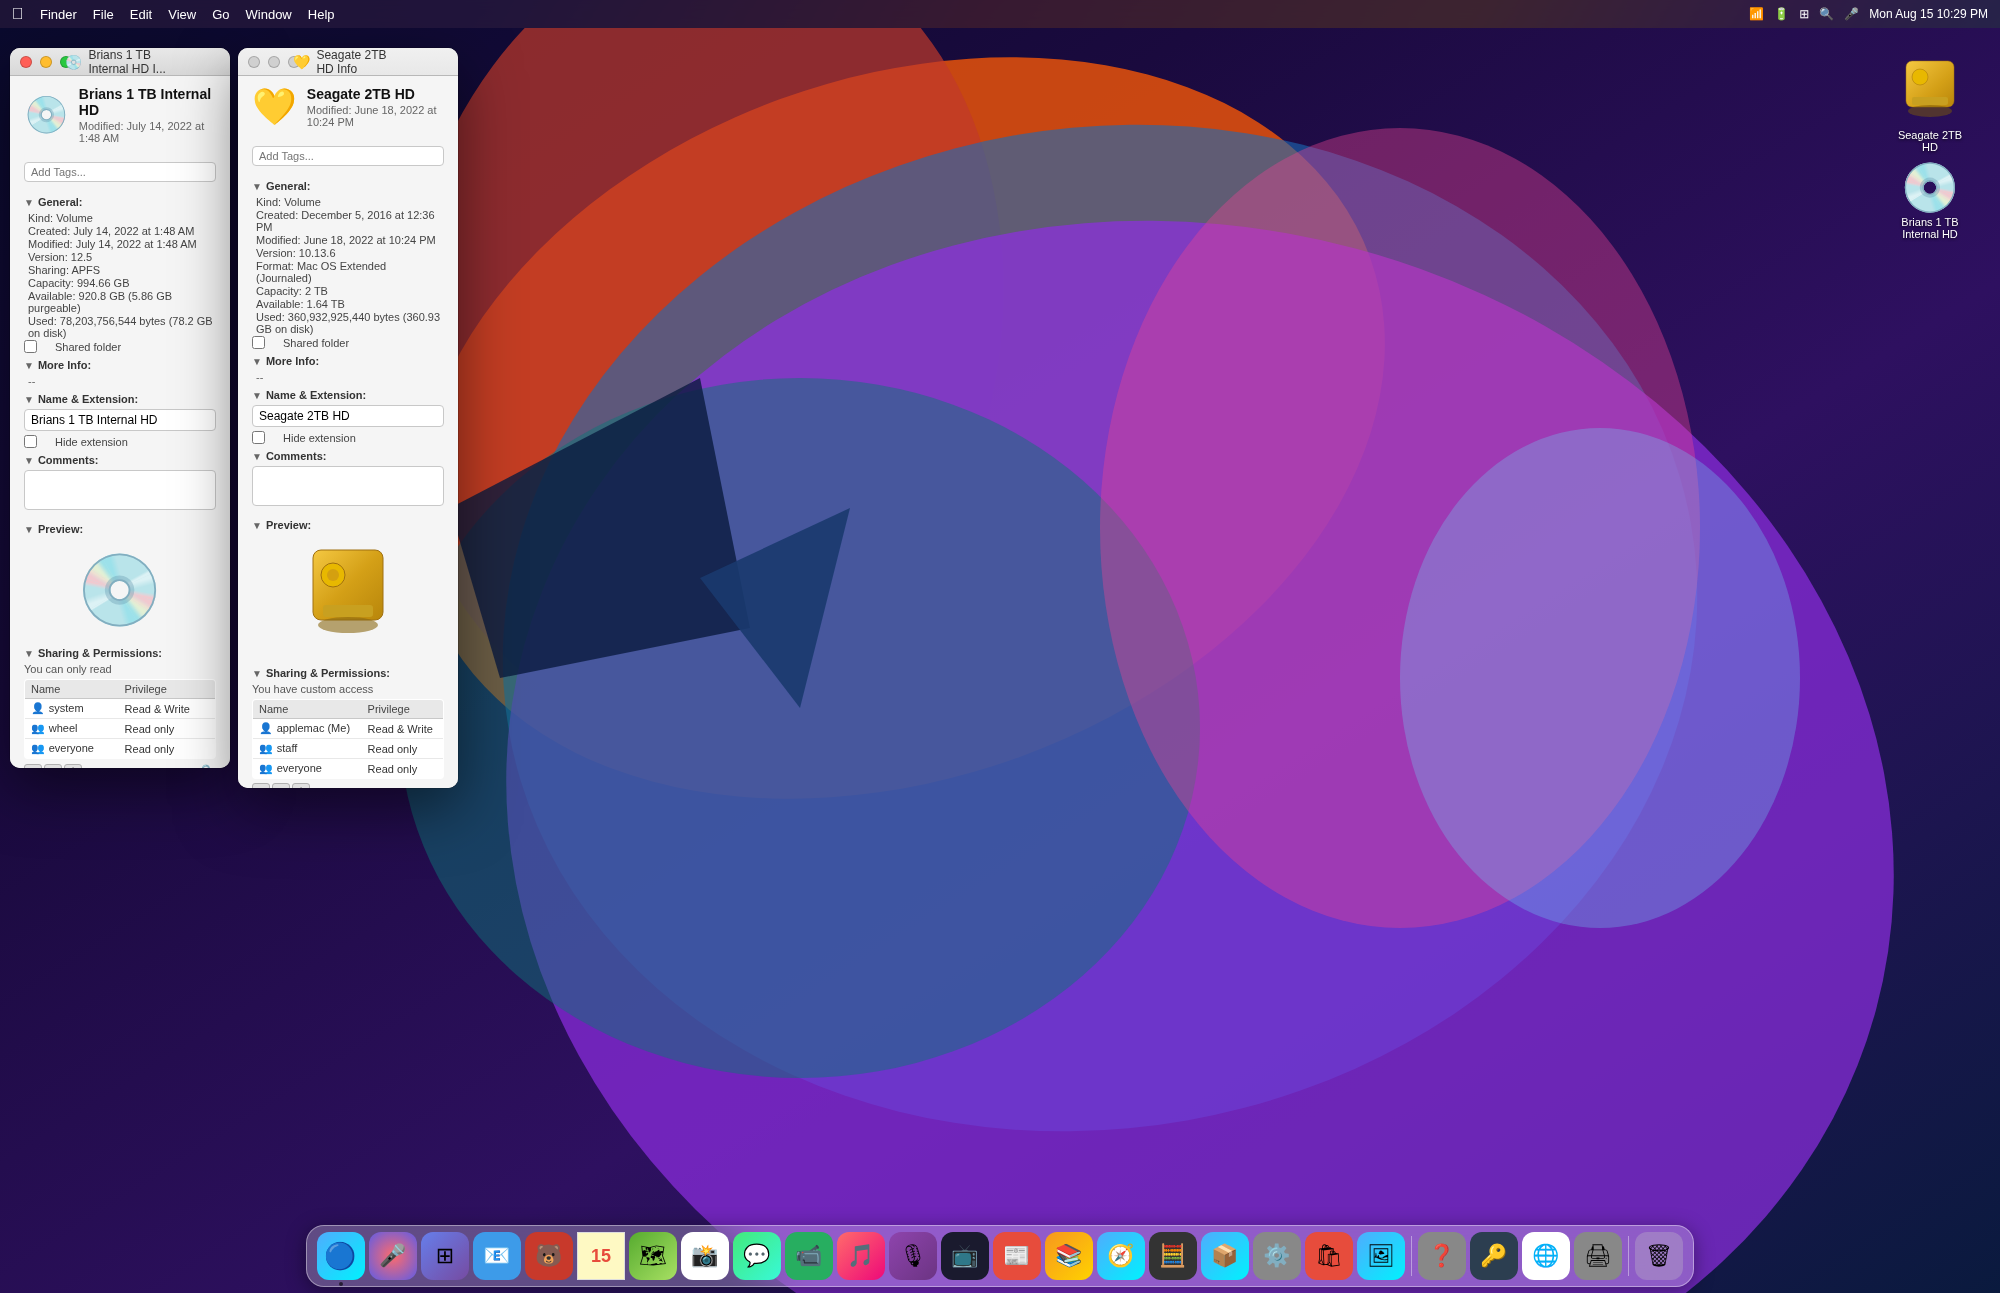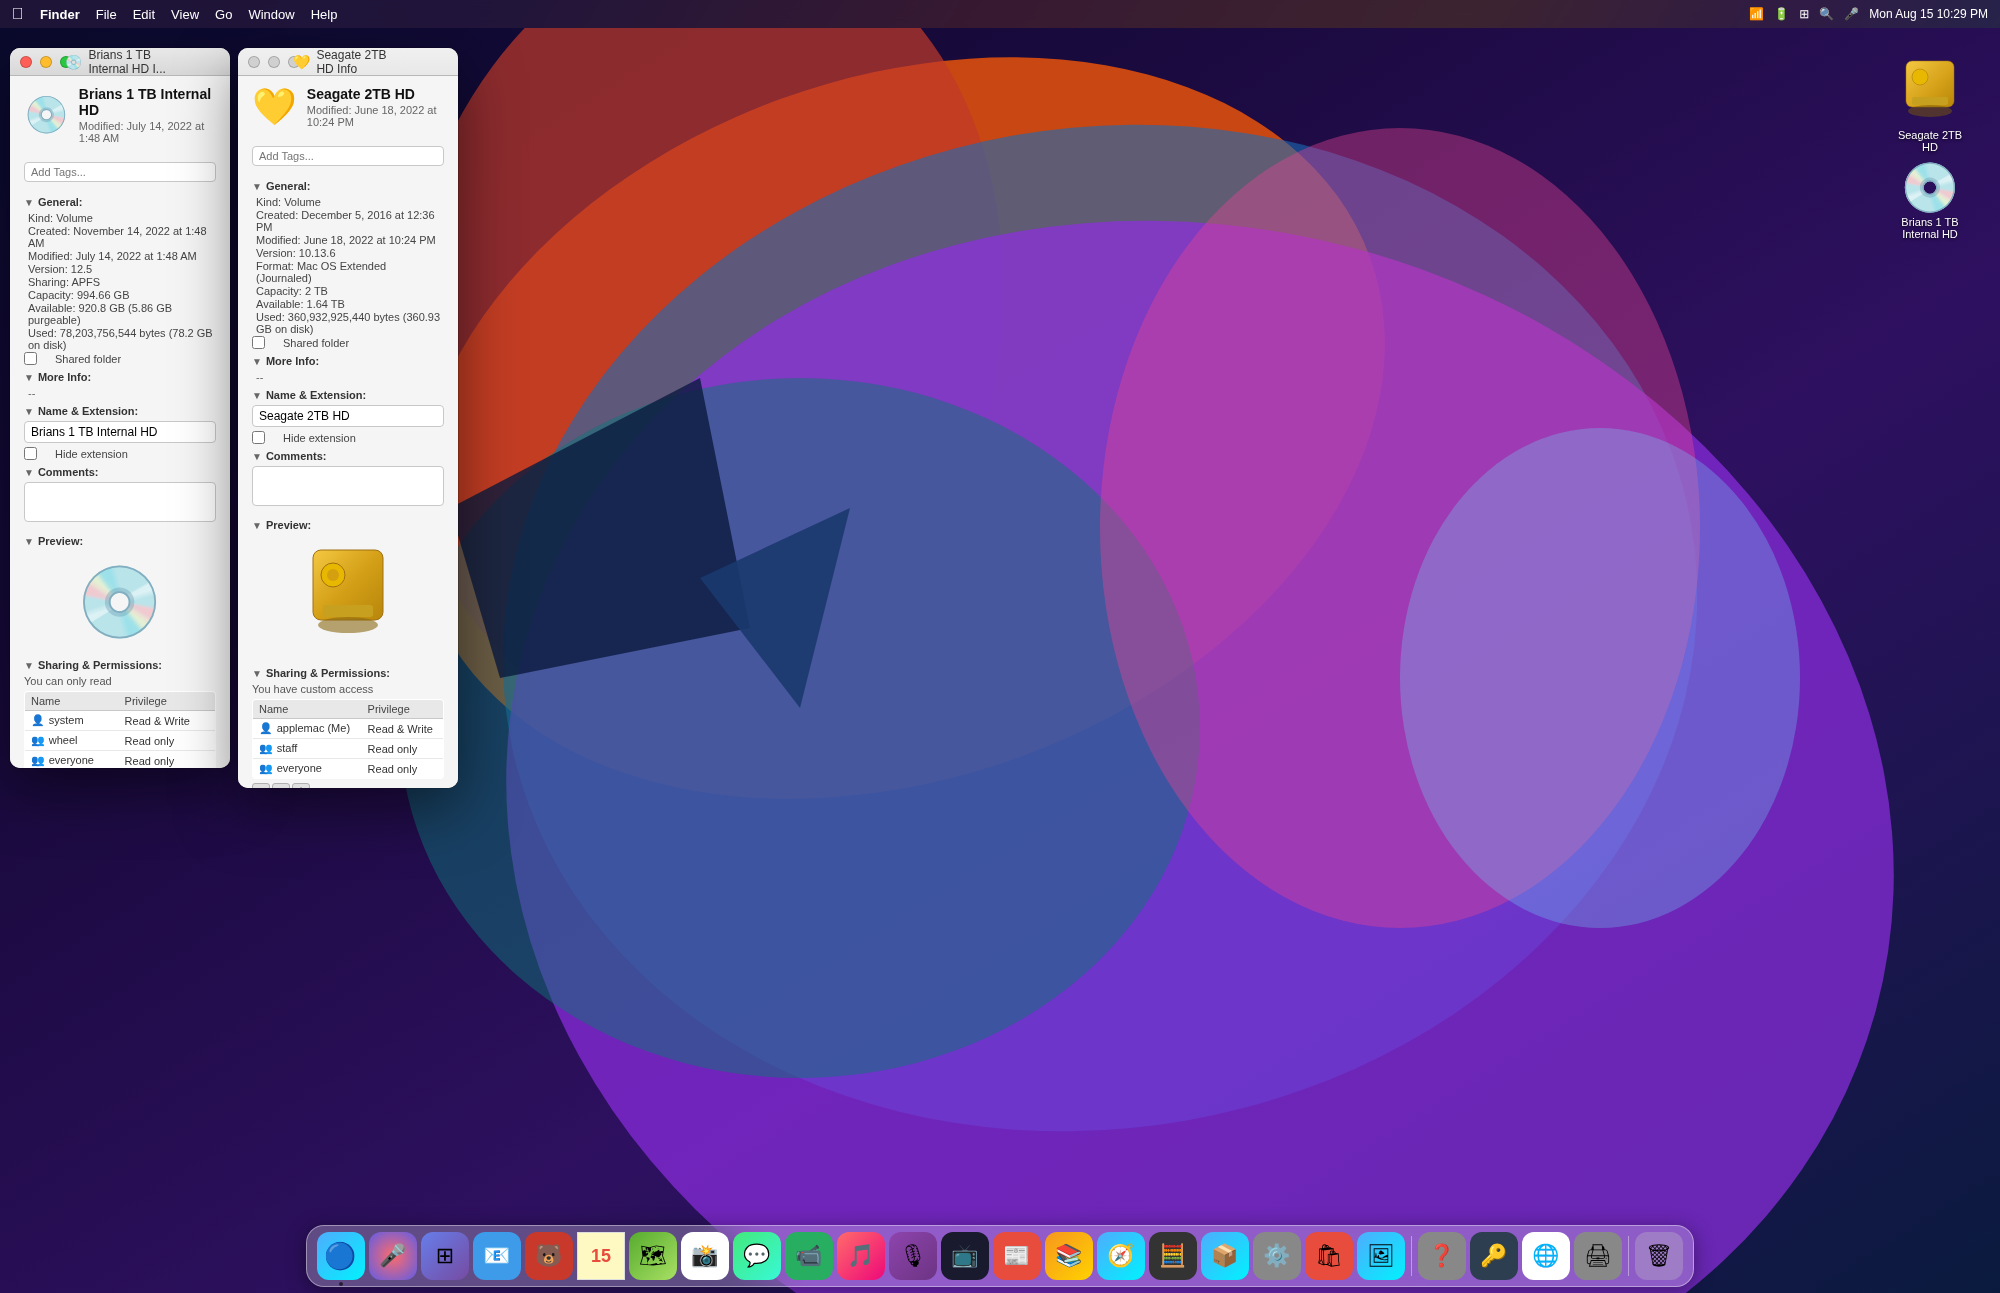--- a/index.html
+++ b/index.html
@@ -42,21 +42,21 @@
       gap: 16px;
     }
     .menubar-right {
       display: flex;
       align-items: center;
       gap: 10px;
       font-size: 12px;
     }
     .apple-icon { font-size: 16px; }
     .menu-item { cursor: pointer; white-space: nowrap; }
-    .menu-item.bold { font-weight: 700; }
+    .menu-item.bold { font-weight: 400; }
 
     
     .finder-window {
       position: absolute;
       background: #f0f0f0;
       border-radius: 10px;
       box-shadow: 0 20px 60px rgba(0,0,0,0.5), 0 0 0 0.5px rgba(0,0,0,0.3);
       overflow: hidden;
       z-index: 100;
     }
@@ -405,21 +405,21 @@
         <div class="drive-modified">Modified: July 14, 2022 at 1:48 AM</div>
       </div>
     </div>
     <input class="tags-input" placeholder="Add Tags..." style="">
 
     <div class="section-header">
       <span class="section-chevron">▼</span>
       <span>General:</span>
     </div>
     <div class="info-row">Kind: Volume</div>
-    <div class="info-row">Created: November 14, 2022 at 1:48 AM</div>
+    <div class="info-row">Created: July 14, 2022 at 1:48 AM</div>
     <div class="info-row">Modified: July 14, 2022 at 1:48 AM</div>
     <div class="info-row">Version: 12.5</div>
     <div class="info-row">Sharing: APFS</div>
     <div class="info-row">Capacity: 994.66 GB</div>
     <div class="info-row">Available: 920.8 GB (5.86 GB purgeable)</div>
     <div class="info-row">Used: 78,203,756,544 bytes (78.2 GB on disk)</div>
     <div class="checkbox-row">
       <input type="checkbox" style="">
       <span>Shared folder</span>
     </div>

